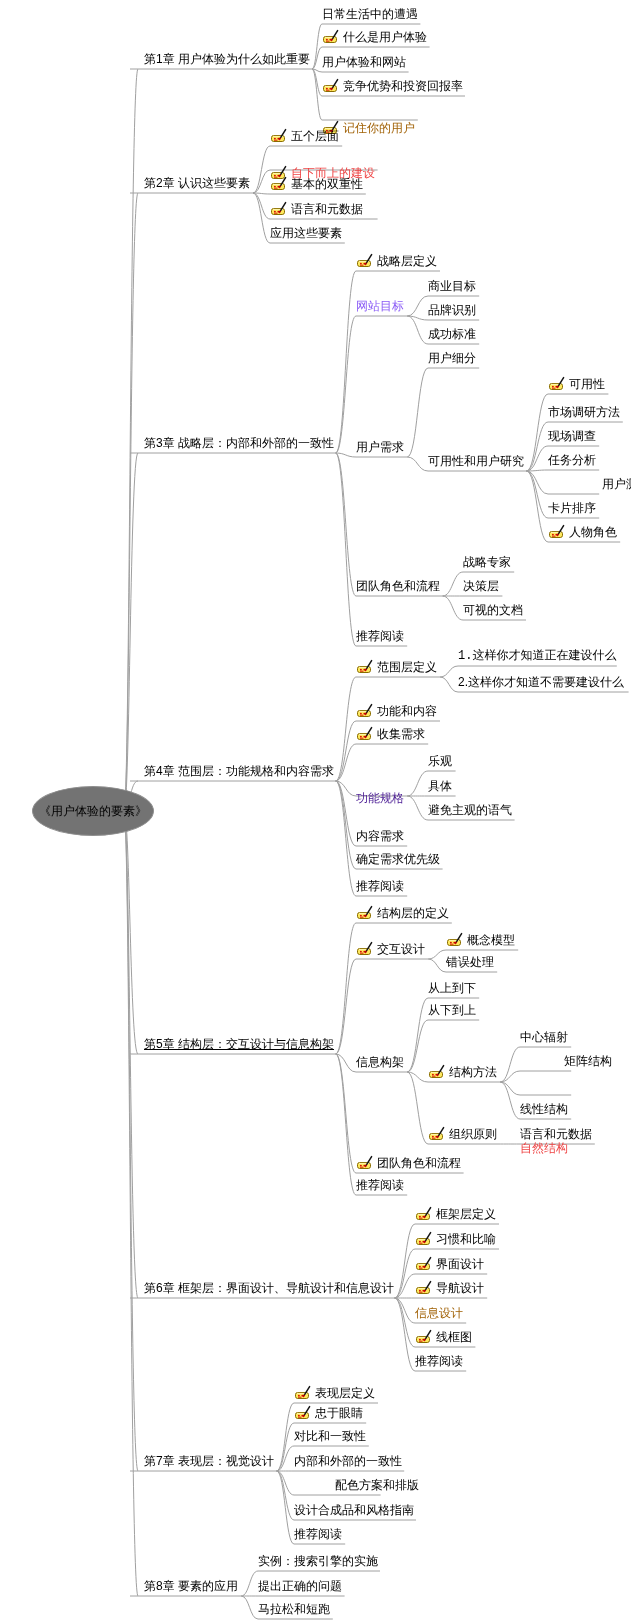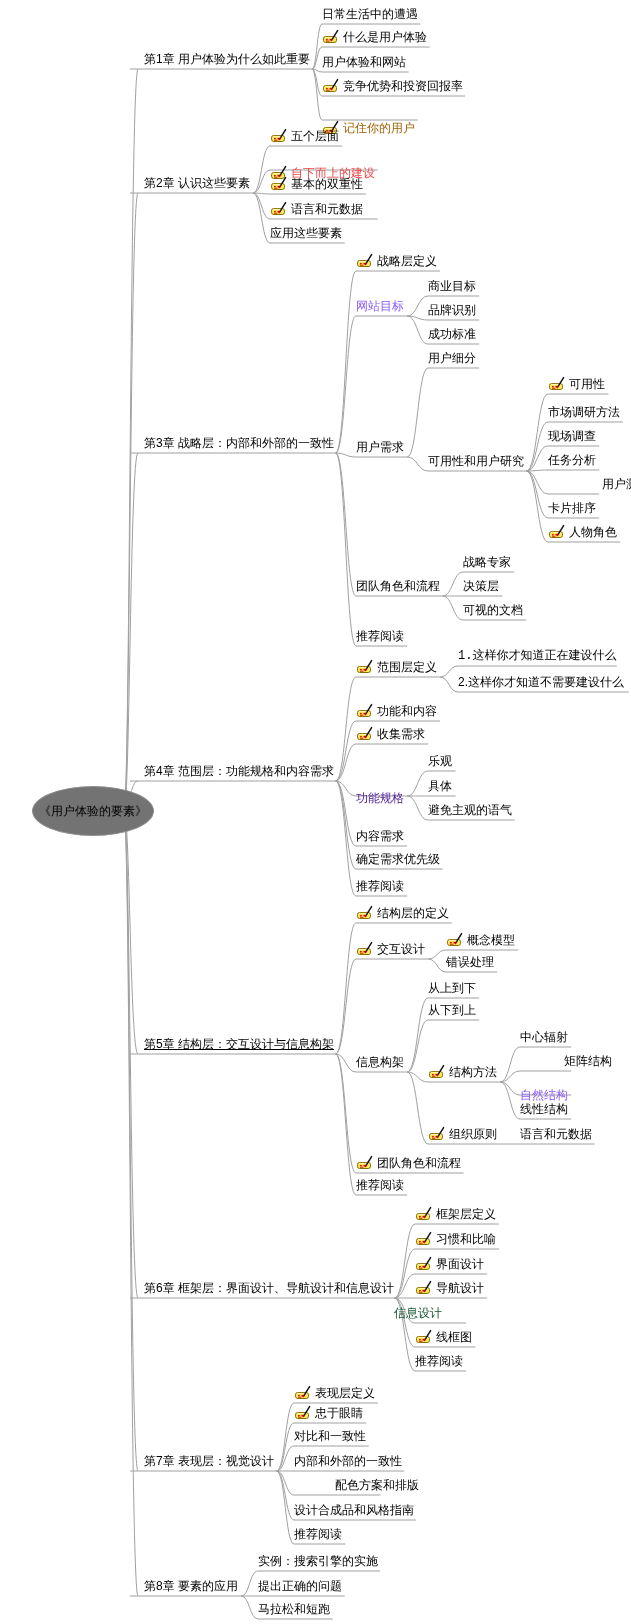--- a/index.html
+++ b/index.html
@@ -505,21 +505,21 @@
     <path class="i-tip" d="M8.9 12 L10.6 9.9" stroke-width="1.2" fill="none" stroke="#d40000"></path>
   </svg>
       <span>结构方法</span>
     </div>
     <div class="node" style="left: 520px; top: 1029px; color: rgb(0, 0, 0);">
       <span>中心辐射</span>
     </div>
     <div class="node" style="left: 520px; top: 1053px; color: rgb(0, 0, 0); margin-left: 44px;">
       <span>矩阵结构</span>
     </div>
-    <div class="node" style="left: 520px; top: 1087px; color: #8b5cf6;">
+    <div class="node" style="left: 520px; top: 1140px; color: #ef4444;">
       <span>自然结构</span>
     </div>
     <div class="node" style="left: 520px; top: 1101px; color: rgb(0, 0, 0);">
       <span>线性结构</span>
     </div>
     <div class="node" style="left: 428px; top: 1126px; color: rgb(0, 0, 0);">
       <svg class="pad-icon" width="17" height="16" viewBox="0 0 17 16" aria-hidden="true">
     <path class="i-pad" d="M3.5 7.5 L12 7.5 Q14.5 7.5 14.5 9.7 L14.5 11.3 Q14.5 13.5 12.3 13.5 L3.7 13.5 Q1.5 13.5 1.5 11.3 L1.5 9.7 Q1.5 7.5 3.5 7.5 Z" fill="#ffe95e" stroke="#8a6d00"></path>
     <path class="i-hl" d="M3 8.4 L13 8.4" stroke-width="1" fill="none" stroke="#fff7b0"></path>
     <circle class="i-mark" cx="4.9" cy="10.6" r="0.9" fill="#d40000"></circle>
@@ -592,21 +592,21 @@
     <path class="i-pad" d="M3.5 7.5 L12 7.5 Q14.5 7.5 14.5 9.7 L14.5 11.3 Q14.5 13.5 12.3 13.5 L3.7 13.5 Q1.5 13.5 1.5 11.3 L1.5 9.7 Q1.5 7.5 3.5 7.5 Z" fill="#ffe95e" stroke="#8a6d00"></path>
     <path class="i-hl" d="M3 8.4 L13 8.4" stroke-width="1" fill="none" stroke="#fff7b0"></path>
     <circle class="i-mark" cx="4.9" cy="10.6" r="0.9" fill="#d40000"></circle>
     <circle class="i-mark" cx="8.3" cy="10.6" r="0.9" fill="#d40000"></circle>
     <path class="i-mark2" d="M4 12.2 L7.5 12.2" stroke-width="0.9" fill="none" stroke="#d40000"></path>
     <path class="i-pen" d="M9.8 10.8 L15.6 1.6" stroke-width="1.5" fill="none" stroke-linecap="round" stroke="#151515"></path>
     <path class="i-tip" d="M8.9 12 L10.6 9.9" stroke-width="1.2" fill="none" stroke="#d40000"></path>
   </svg>
       <span>导航设计</span>
     </div>
-    <div class="node" style="left: 394px; top: 1305px; color: #14532d;">
+    <div class="node" style="left: 415px; top: 1305px; color: #a16207;">
       <span>信息设计</span>
     </div>
     <div class="node" style="left: 415px; top: 1329px; color: rgb(0, 0, 0);">
       <svg class="pad-icon" width="17" height="16" viewBox="0 0 17 16" aria-hidden="true">
     <path class="i-pad" d="M3.5 7.5 L12 7.5 Q14.5 7.5 14.5 9.7 L14.5 11.3 Q14.5 13.5 12.3 13.5 L3.7 13.5 Q1.5 13.5 1.5 11.3 L1.5 9.7 Q1.5 7.5 3.5 7.5 Z" fill="#ffe95e" stroke="#8a6d00"></path>
     <path class="i-hl" d="M3 8.4 L13 8.4" stroke-width="1" fill="none" stroke="#fff7b0"></path>
     <circle class="i-mark" cx="4.9" cy="10.6" r="0.9" fill="#d40000"></circle>
     <circle class="i-mark" cx="8.3" cy="10.6" r="0.9" fill="#d40000"></circle>
     <path class="i-mark2" d="M4 12.2 L7.5 12.2" stroke-width="0.9" fill="none" stroke="#d40000"></path>
     <path class="i-pen" d="M9.8 10.8 L15.6 1.6" stroke-width="1.5" fill="none" stroke-linecap="round" stroke="#151515"></path>

